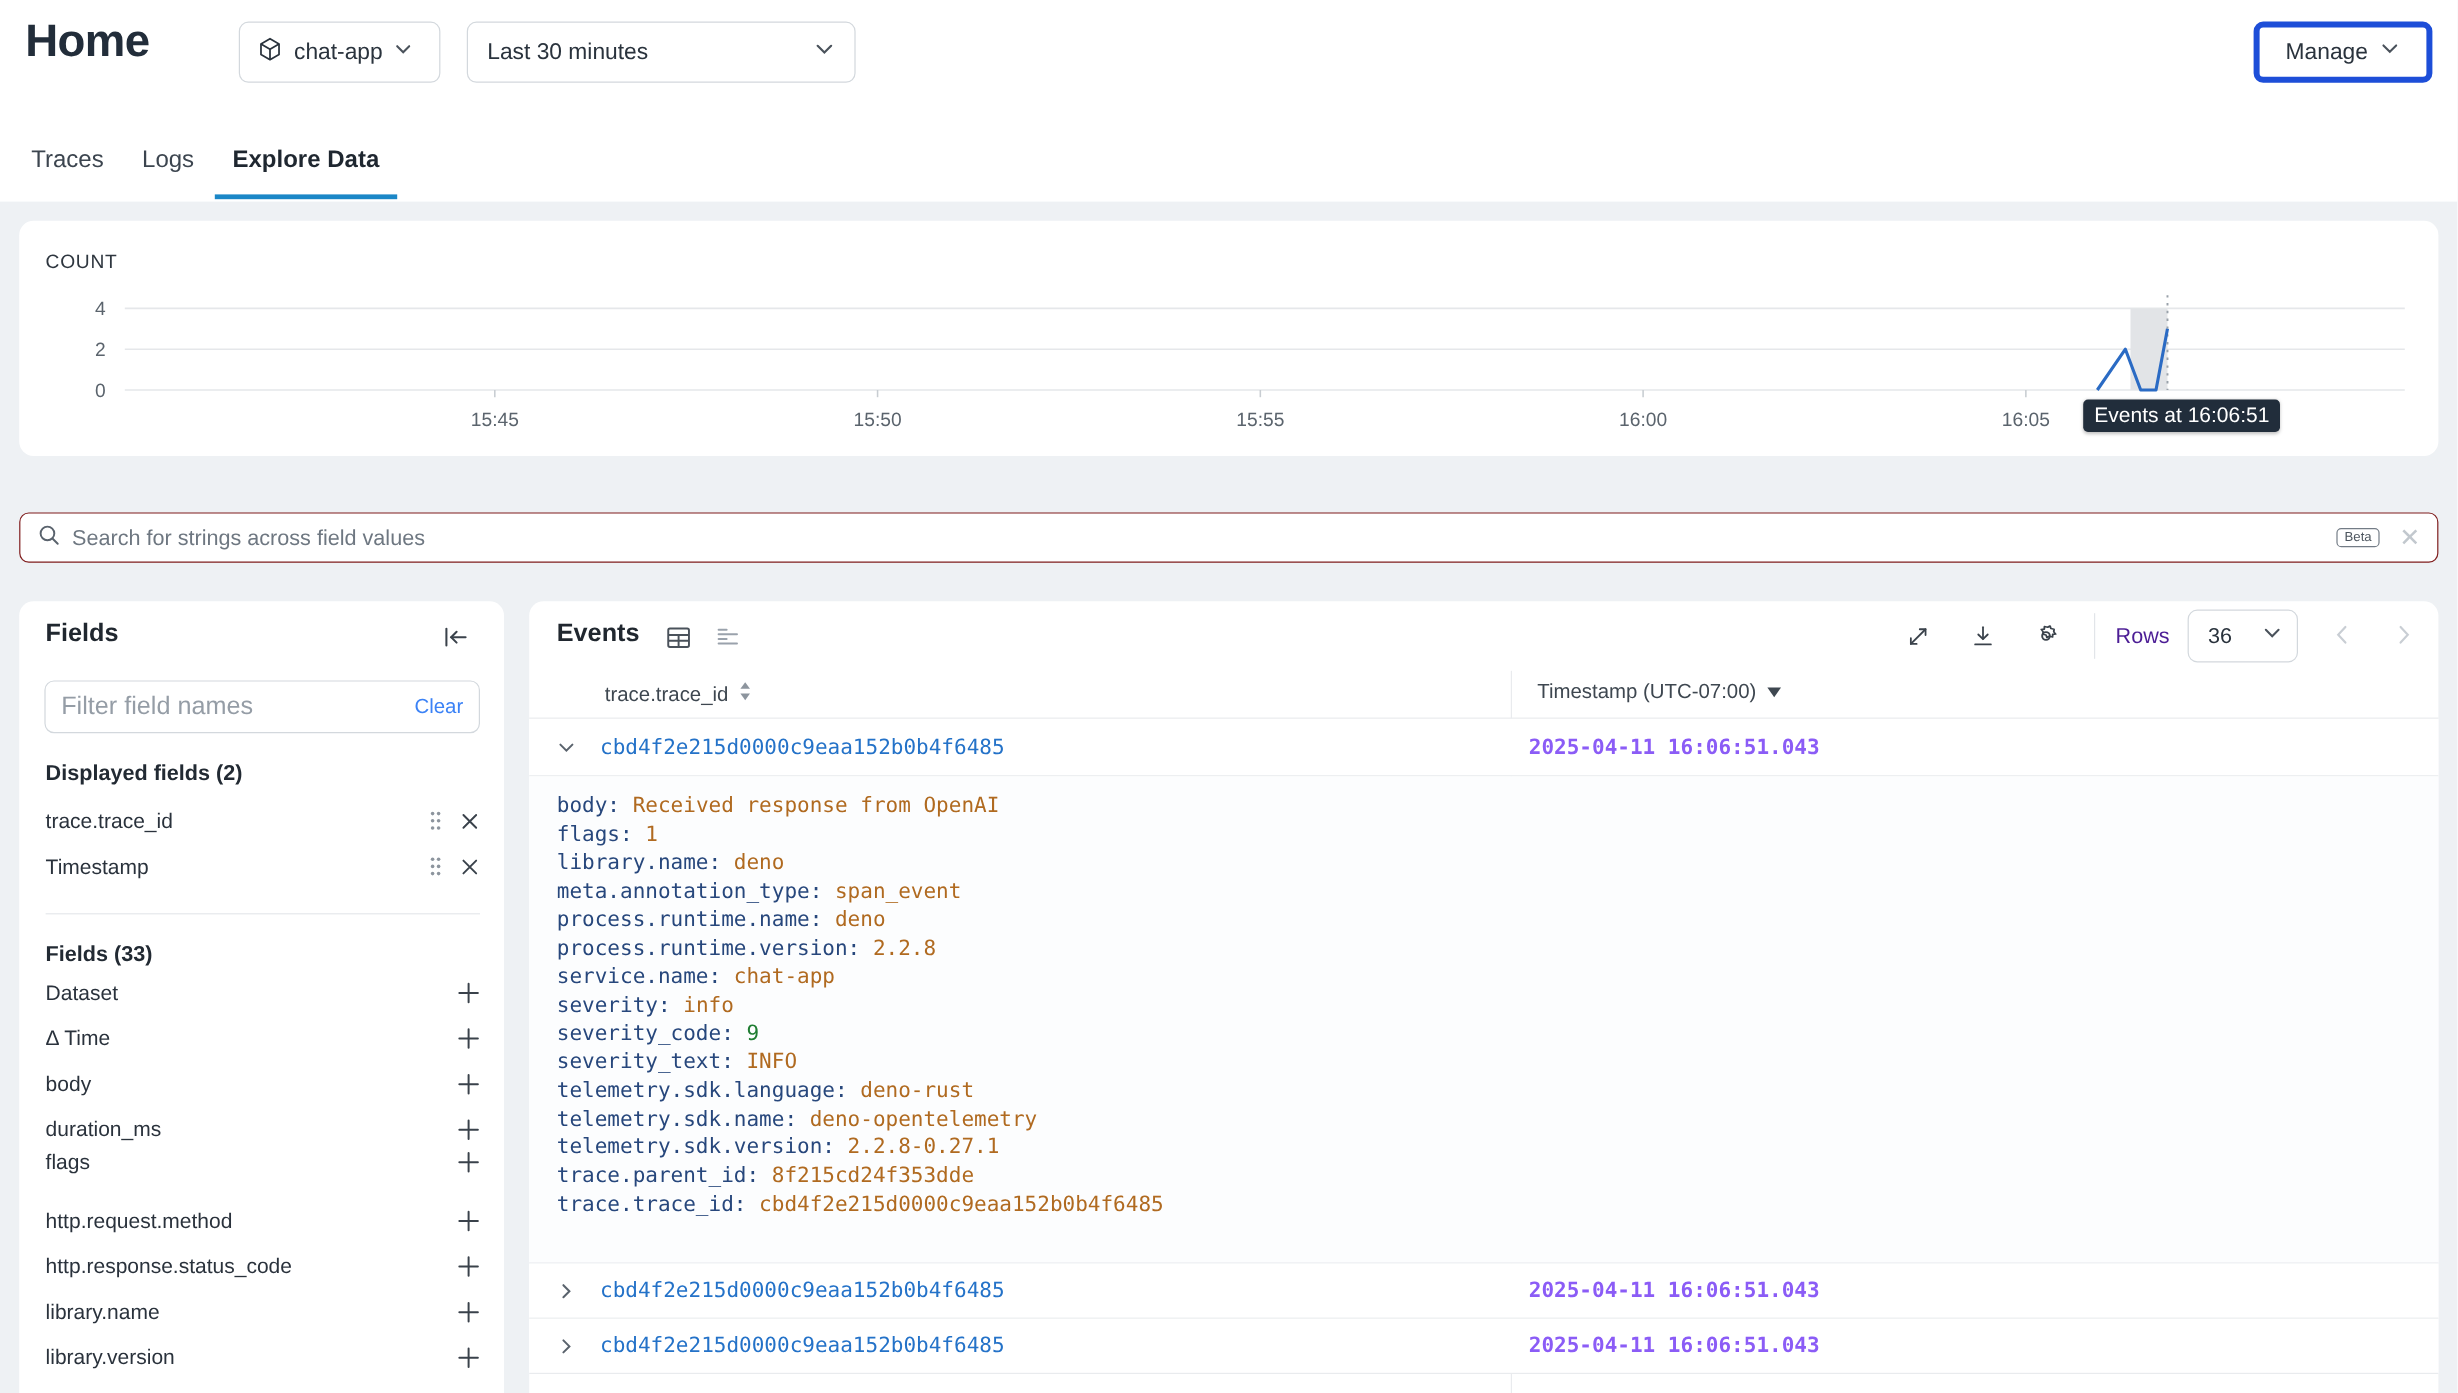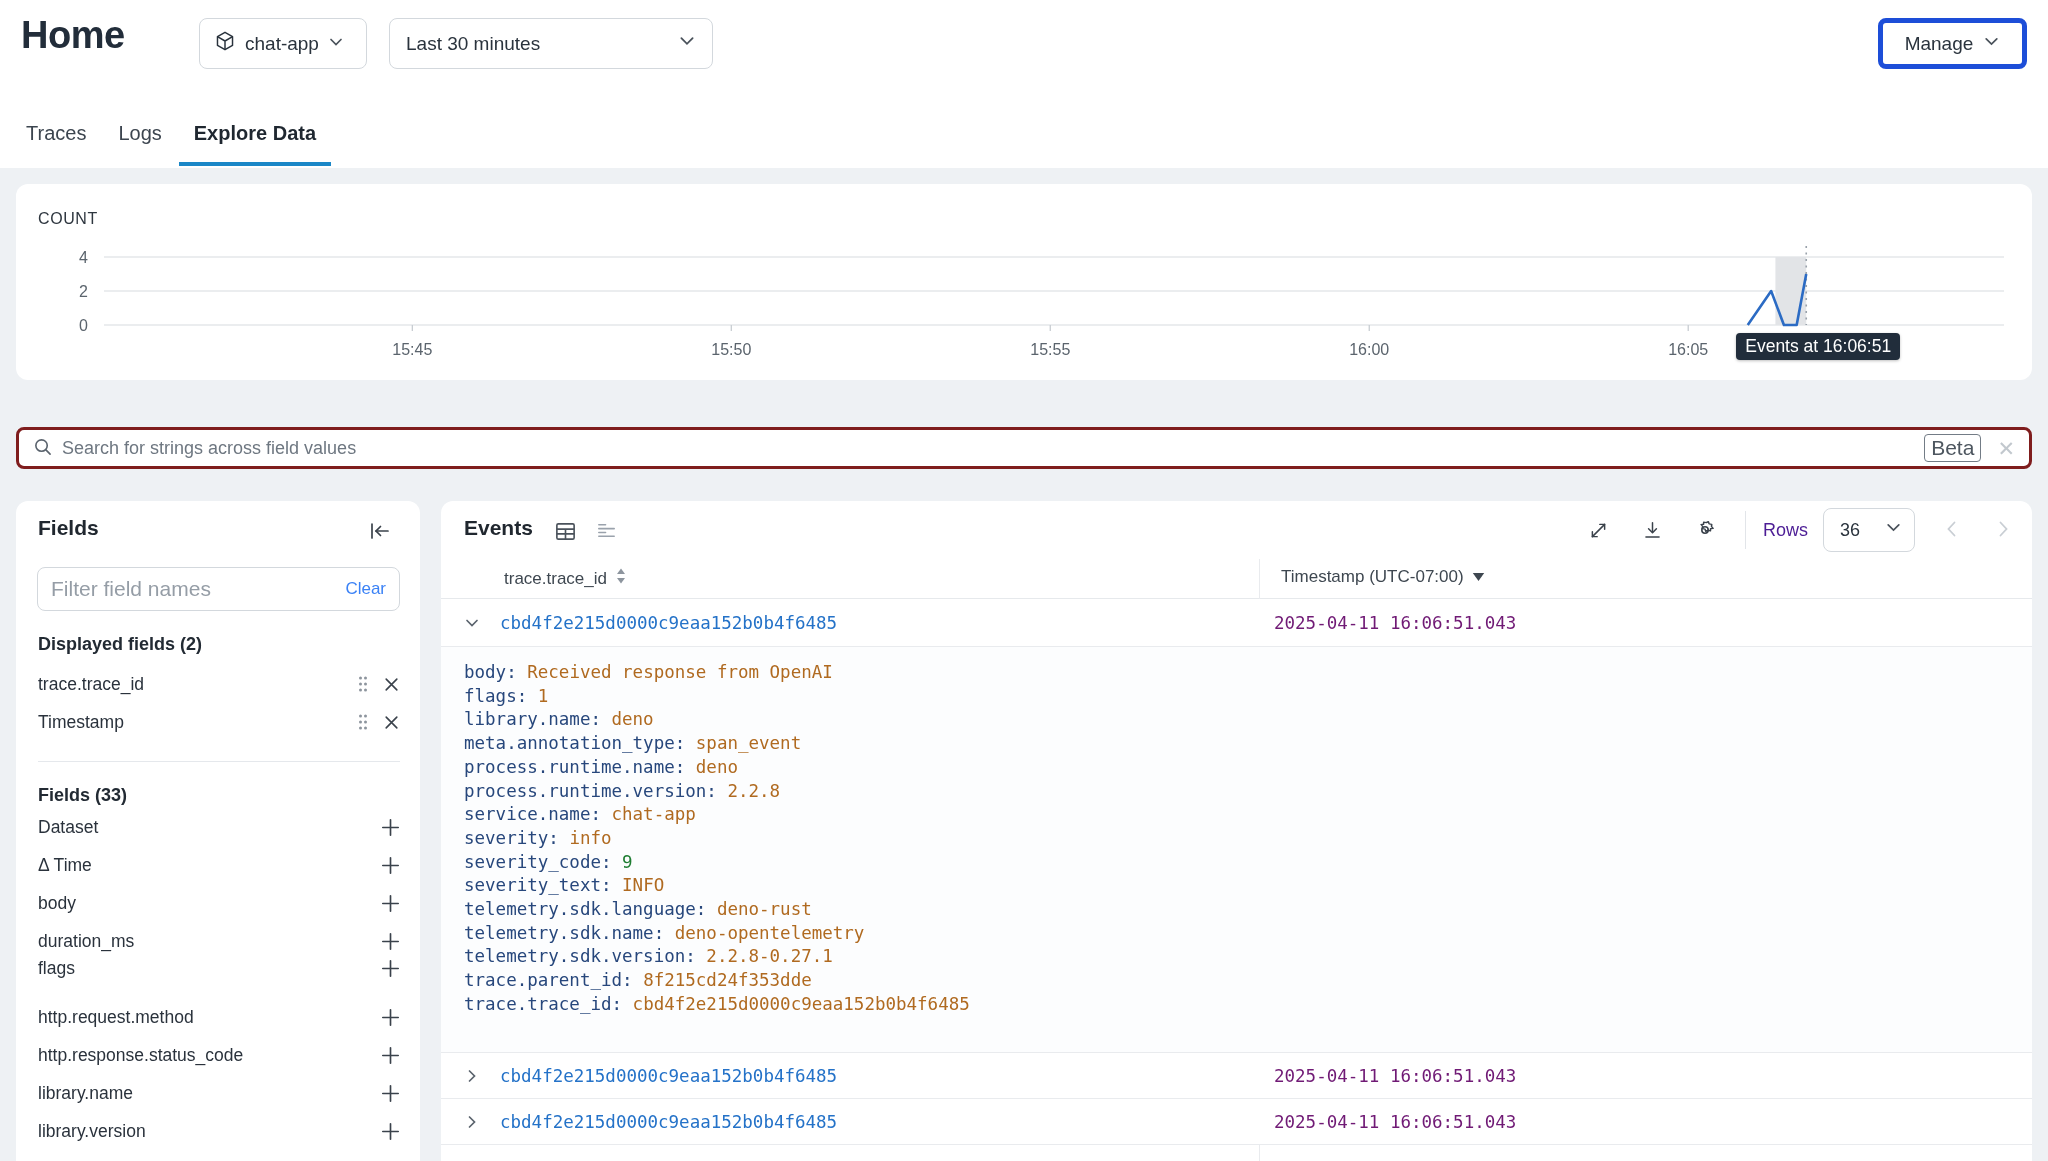--- a/index.html
+++ b/index.html
@@ -29,25 +29,25 @@
     border-radius:12px; }
   .chart-title { position:absolute; left:22px; top:26px; font-size:16px; font-weight:500;
     color:#2e363f; letter-spacing:0.6px; }
   .chart-svg { position:absolute; left:0; top:0; }
   .chart-tooltip { position:absolute; top:149px; height:27px; background:#212d3b; color:#fff;
     border-radius:4px; font-size:16px; display:flex; align-items:center; padding:0 9px;
     white-space:nowrap; box-shadow:0 1px 3px rgba(0,0,0,.25); }
 
   
   .search-bar { position:absolute; left:16px; top:427px; width:2016px; height:42px; background:#fff;
-    border:3px solid #7f1d1d; border-radius:8px; display:flex; align-items:center; padding:0 14px; }
+    border:1px solid #7f1d1d; border-radius:8px; display:flex; align-items:center; padding:0 14px; }
   .search-input { flex:1; border:none; outline:none; font-size:18px; color:#2a333d; margin-left:10px;
     font-family:"Liberation Sans", sans-serif; background:transparent; }
   .search-input::placeholder { color:#6e7781; opacity:1; }
-  .beta-badge { border:1px solid #737c86; color:#4d565f; border-radius:4px; font-size:21px;
+  .beta-badge { border:1px solid #737c86; color:#4d565f; border-radius:4px; font-size:11px;
     padding:1px 6px; margin-right:16px; }
   .search-close { color:#c2c8ce; font-size:21px; line-height:1; cursor:pointer; }
 
   
   .fields-card { position:absolute; left:16px; top:501px; width:404px; height:680px; background:#fff;
     border-radius:12px 12px 0 0; }
   .events-card { position:absolute; left:441px; top:501px; width:1591px; height:680px; background:#fff;
     border-radius:12px 12px 0 0; }
 
   
@@ -78,21 +78,21 @@
   .rows-select .v { flex:1; }
   .pg { position:absolute; top:18px; cursor:default; }
   .thead { position:absolute; left:0; top:58px; width:1591px; height:40px; border-bottom:1px solid #e6e9ec; }
   .th { position:absolute; top:8px; font-size:17px; color:#3e4750; display:flex; align-items:center; gap:8px;
     cursor:pointer; }
   .col-divider { position:absolute; left:818px; width:1px; background:#e9ebee; }
   .trow { position:absolute; left:0; width:1591px; border-bottom:1px solid #e9ebee; background:#fff; }
   .trow .chev { position:absolute; left:23px; top:50%; margin-top:-8px; cursor:pointer; }
   .mono { font-family:"DejaVu Sans Mono", monospace; font-size:17.5px; }
   .trace-link { position:absolute; left:59px; top:50%; transform:translateY(-50%); color:#2472c8; cursor:pointer; }
-  .ts-cell { position:absolute; left:833px; top:50%; transform:translateY(-50%); color:#701a75; }
+  .ts-cell { position:absolute; left:833px; top:50%; transform:translateY(-50%); color:#8b5cf6;font-weight:bold; }
   .detail { position:absolute; left:0; top:146px; width:1591px; height:406px; background:#fcfdfe;
     border-bottom:1px solid #e9ebee; padding:14px 0 0 23px; }
   .kv { line-height:23.7px; white-space:pre; }
   .kv .k { color:#27477c; } 
 </style>
 </head>
 <body>
 
 <div class="root">
 

